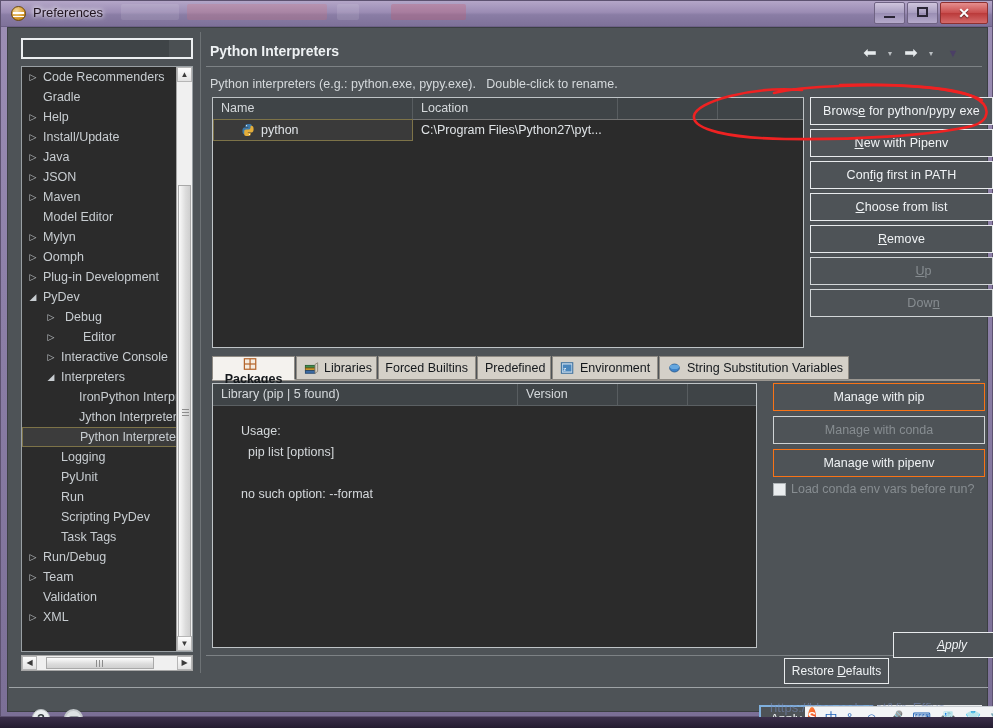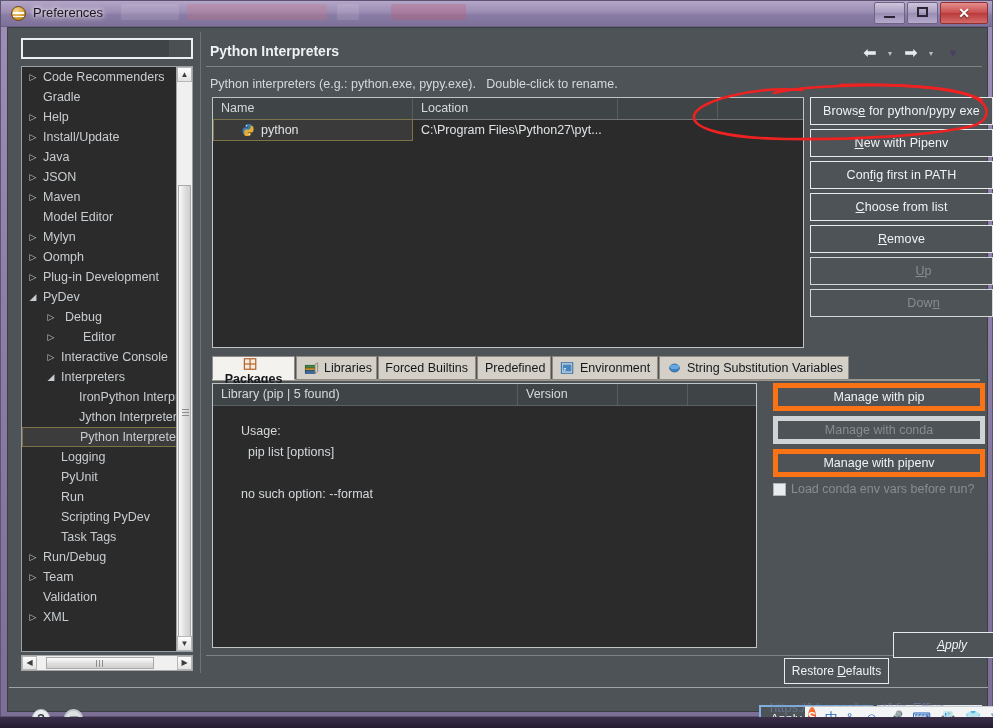--- a/index.html
+++ b/index.html
@@ -337,21 +337,21 @@
   .pkgbody .line { height: 21px; line-height: 21px; white-space: pre; }
   .pkgbody .gap { height: 21px; }
 
   .pkg-vscroll {
     position: absolute; left: 549px; top: 0; width: 10px; height: 265px;
     background: #4e5357;
   }
   .pkgbtns { position: absolute; left: 561px; top: 0; width: 210px; }
   .pbtn {
     width: 212px; height: 28px; margin-bottom: 5px;
-    background: #4e5357; border: 5px solid #f97316; box-sizing: border-box;
+    background: #4e5357; border: 1px solid #f97316; box-sizing: border-box;
     color: #f0f3f5; font-size: 12.5px;
     display: flex; align-items: center; justify-content: center;
   }
   .pbtn.disabled { color: #878d91; border-color: #cfd3d5; }
   .pchk {
     display: flex; align-items: center;
     font-size: 12.5px; color: #878d91; margin-top: 2px;
   }
   .pchk .box {
     width: 13px; height: 13px; margin-right: 5px;

